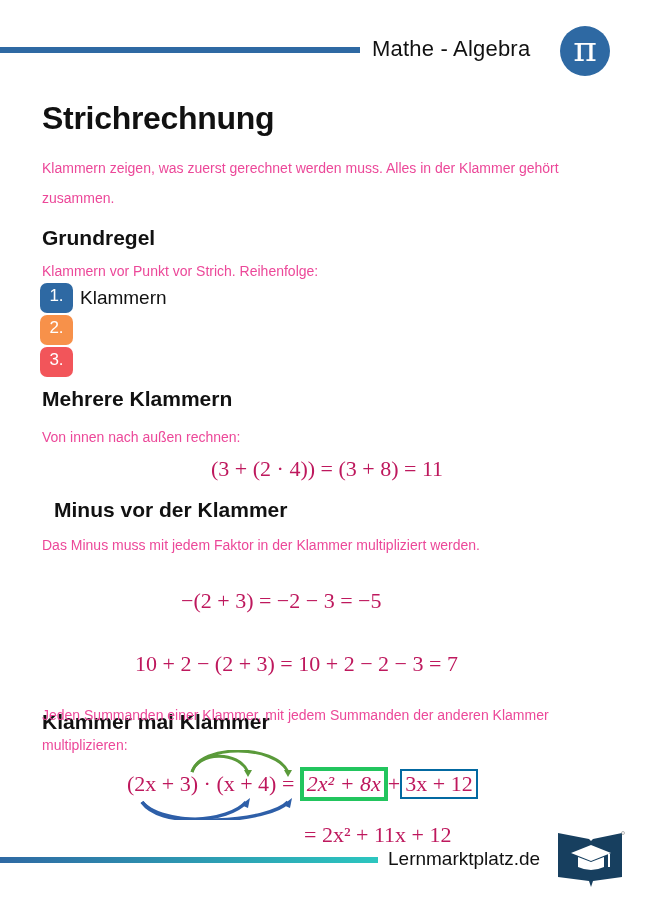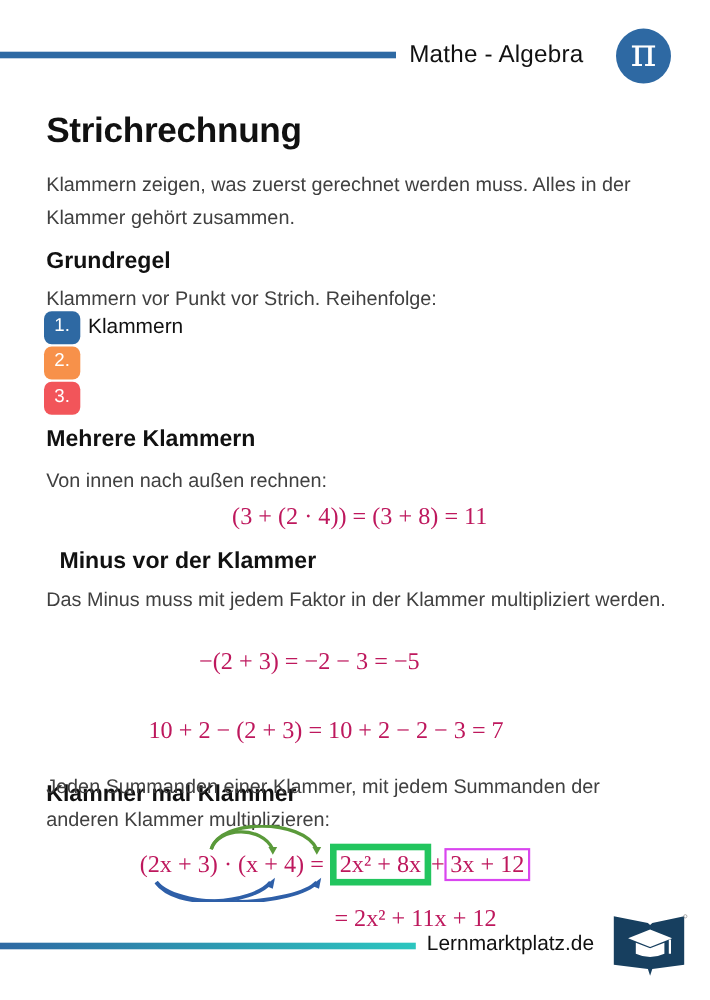--- a/index.html
+++ b/index.html
@@ -5,21 +5,21 @@
   * { margin: 0; padding: 0; box-sizing: border-box; }
   html, body { width: 645px; height: 909px; background: #ffffff; overflow: hidden; }
   body { position: relative; font-family: "Liberation Sans", "DejaVu Sans", sans-serif; color: #111; }
 
   .top-rule { position: absolute; left: 0; top: 47px; width: 360px; height: 6px; background: #2e69a3; }
   .header-subject { position: absolute; left: 372px; top: 36px; font-size: 22px; color: #111; letter-spacing: 0.2px; }
   .pi-logo { position: absolute; left: 560px; top: 26px; width: 50px; height: 50px; border-radius: 50%; background: #2e69a3; display: flex; align-items: center; justify-content: center; }
   .pi-logo span { color: #fff; font-family: "DejaVu Serif", serif; font-size: 36px; line-height: 1; margin-top: -4px; }
 
   .title { position: absolute; left: 42px; top: 100px; font-size: 32px; font-weight: bold; letter-spacing: -0.3px; }
-  .p { position: absolute; font-size: 18px; line-height: 30px; color: #404040; }
+  .p { position: absolute; font-size: 14px; line-height: 30px; color: #ec4899; }
   .h2 { position: absolute; font-size: 21px; font-weight: bold; }
 
   .intro { left: 42px; top: 153px; width: 560px; }
   .h-grund { left: 42px; top: 226px; }
   .p-grund { left: 42px; top: 256px; }
 
   .list { position: absolute; left: 40px; top: 282px; }
   .li { display: flex; align-items: center; height: 32px; }
   .badge { width: 33px; height: 30px; border-radius: 7px; color: #fff; font-size: 17px; display: flex; align-items: flex-start; justify-content: center; padding-top: 3px; margin-right: 7px; }
   .li-text { font-size: 19px; }
@@ -31,22 +31,22 @@
 
   .h-minus { left: 54px; top: 498px; }
   .p-minus { left: 42px; top: 530px; width: 570px; }
   .m-minus1 { left: 181px; top: 588px; }
   .m-minus2 { left: 135px; top: 619px; margin-top: 32px; }
 
   .h-kk { left: 42px; top: 710px; }
   .p-kk { left: 42px; top: 700px; width: 570px; }
 
   .m-kk { left: 127px; top: 767px; }
-  .box-blue { display: inline-block; border: 6px solid #22c55e; padding: 0 3px; }
-  .box-green { display: inline-block; border: 2px solid #d946ef; padding: 0 3px; }
+  .box-blue { display: inline-block; border: 4px solid #22c55e; padding: 0 3px; font-style: italic; }
+  .box-green { display: inline-block; border: 2px solid #0369a1; padding: 0 3px; }
   .arrows { position: absolute; left: 120px; top: 750px; width: 200px; height: 70px; }
   .m-kk2 { left: 304px; top: 822px; }
 
   .bottom-rule { position: absolute; left: 0; top: 857px; width: 378px; height: 6px; background: linear-gradient(90deg, #2e69a3, #2cc6bf); }
   .brand { position: absolute; left: 388px; top: 848px; font-size: 19px; color: #111; }
   .brand-logo { position: absolute; left: 556px; top: 831px; width: 70px; height: 58px; }
 </style>
 </head>
 <body>
 

